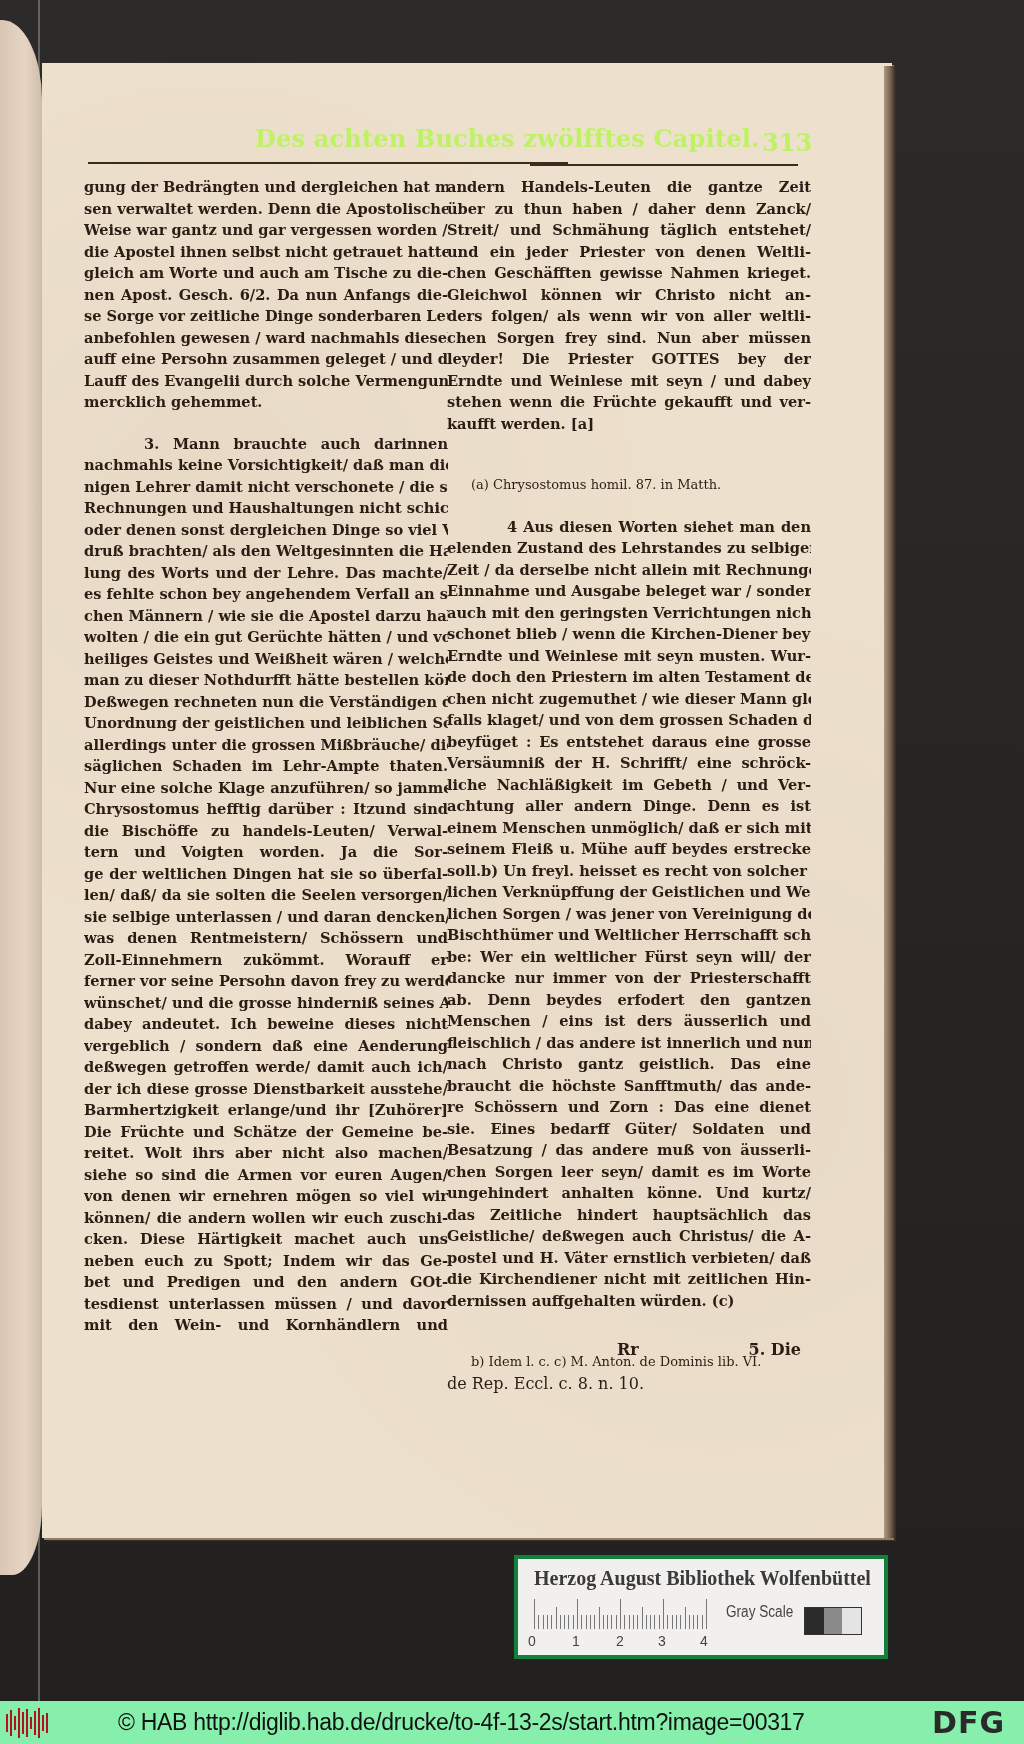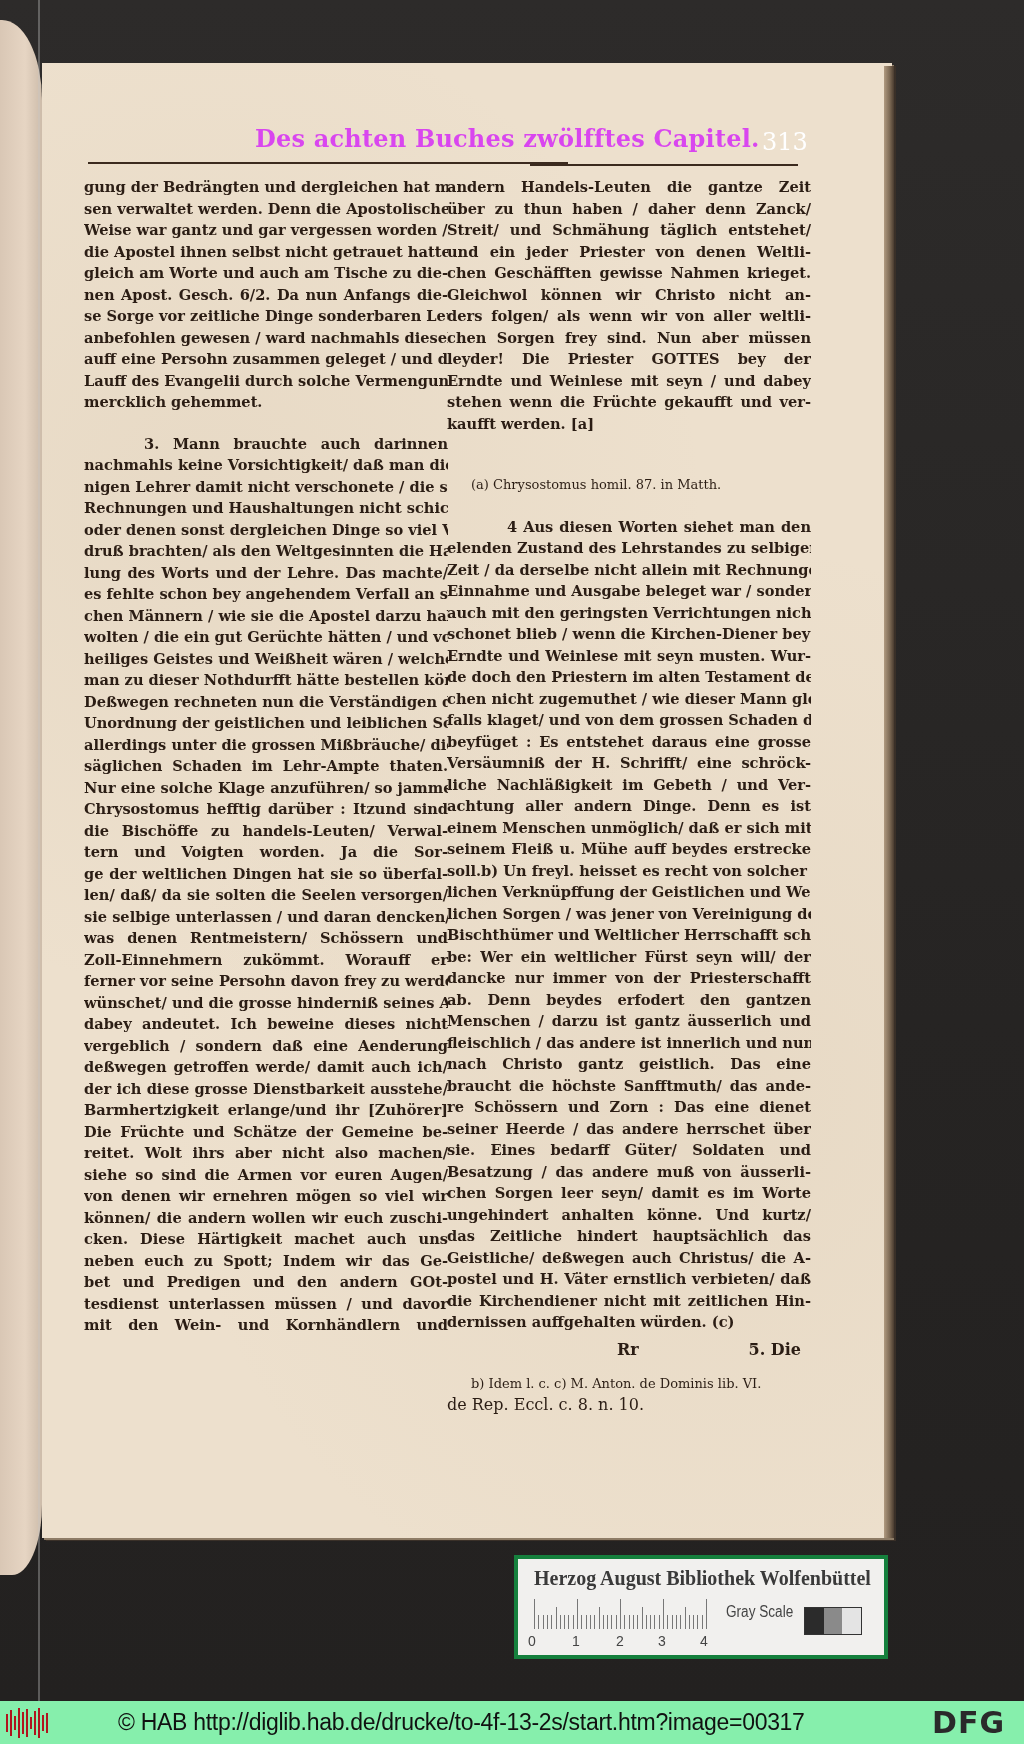--- a/index.html
+++ b/index.html
@@ -29,26 +29,26 @@
       radial-gradient(circle at 20% 30%, rgba(190,170,140,0.12) 0, transparent 40%),
       radial-gradient(circle at 80% 70%, rgba(190,170,140,0.12) 0, transparent 45%);
     box-shadow: 2px 2px 0 #8e7c66, 4px 3px 0 #3a3028;
   }
   .page-edge {
     position: absolute; left: 884px; top: 66px; width: 10px; height: 1472px;
     background: linear-gradient(90deg, #b09a80, #7a6752 60%, #4a3c30);
   }
   .running-head {
     position: absolute; left: 255px; top: 124px;
-    font-size: 24px; color: #d946ef; letter-spacing: 0.2px;
+    font-size: 24px; color: #bef264; letter-spacing: 0.2px;
     font-family: "DejaVu Serif", serif; font-weight: bold;
   }
   .page-number {
     position: absolute; left: 762px; top: 128px;
-    font-size: 24px; color: #ffffff; font-weight: normal;
+    font-size: 24px; color: #bef264; font-weight: bold;
   }
   .head-rule-left {
     position: absolute; left: 88px; top: 162px; width: 480px; height: 2px; background: #3b2a1e;
   }
   .head-rule-right {
     position: absolute; left: 530px; top: 164px; width: 268px; height: 2px; background: #3b2a1e;
   }
   .col {
     position: absolute; top: 176px; width: 364px;
     font-size: 14.6px; line-height: 21.5px; color: #2b1d14;
@@ -219,26 +219,25 @@
       <span class="line">achtung aller andern Dinge.   Denn es ist</span>
       <span class="line">einem Menschen unmöglich/ daß er sich mit</span>
       <span class="line">seinem Fleiß u. Mühe auff beydes erstrecke</span>
       <span class="line">soll.b) Un freyl. heisset es recht von solcher schädli-</span>
       <span class="line">lichen Verknüpffung der Geistlichen und Welt-</span>
       <span class="line">lichen Sorgen / was jener von Vereinigung der</span>
       <span class="line">Bischthümer und Weltlicher Herrschafft schrie-</span>
       <span class="line">be:  Wer ein weltlicher Fürst seyn will/ der</span>
       <span class="line">dancke nur immer von der Priesterschafft</span>
       <span class="line">ab.  Denn beydes erfodert den gantzen</span>
-      <span class="line">Menschen  /  darzu ist gantz äusserlich und</span>
+      <span class="line">Menschen  /  eins ist ders äusserlich und</span>
       <span class="line">fleischlich / das andere ist innerlich und nun</span>
       <span class="line">nach Christo  gantz  geistlich.   Das eine</span>
       <span class="line">braucht die höchste Sanfftmuth/ das ande-</span>
       <span class="line">re Schössern und Zorn :   Das eine dienet</span>
-      <span class="line">seiner Heerde / das andere herrschet über</span>
       <span class="line">sie.   Eines bedarff Güter/ Soldaten und</span>
       <span class="line">Besatzung / das andere muß von äusserli-</span>
       <span class="line">chen Sorgen leer seyn/ damit es im Worte</span>
       <span class="line">ungehindert anhalten könne.   Und kurtz/</span>
       <span class="line">das Zeitliche hindert hauptsächlich das</span>
       <span class="line">Geistliche/ deßwegen auch Christus/ die A-</span>
       <span class="line">postel und H. Väter ernstlich verbieten/ daß</span>
       <span class="line">die Kirchendiener nicht mit zeitlichen Hin-</span>
       <span class="line last">dernissen auffgehalten würden. (c)</span>
     </div>

